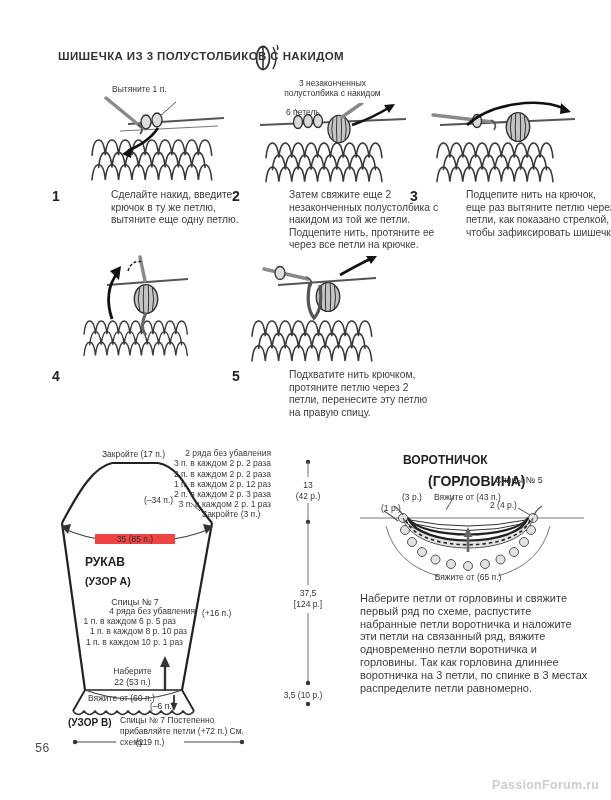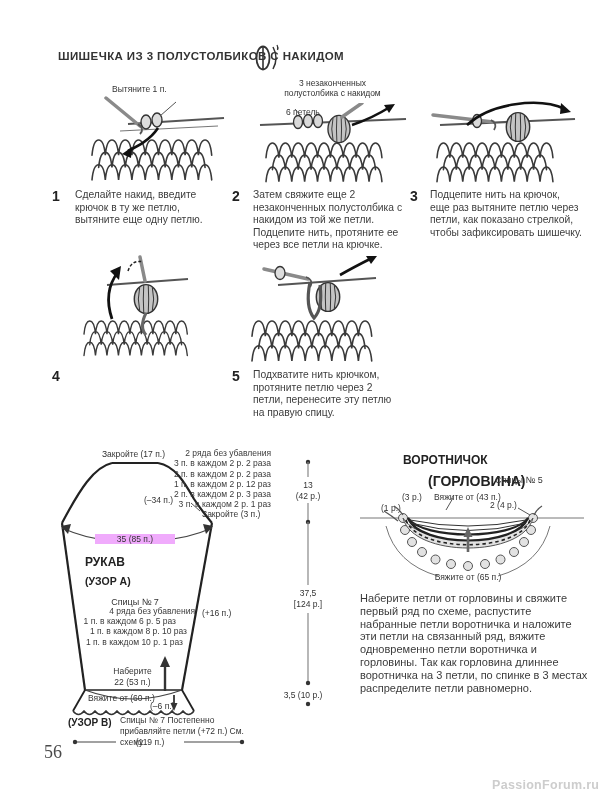--- a/index.html
+++ b/index.html
@@ -3,29 +3,29 @@
 <meta charset="utf-8">
 <style>
   html,body{margin:0;padding:0;background:#fff;}
   .page{position:relative;width:611px;height:800px;background:#fff;overflow:hidden;
         font-family:"Liberation Sans",sans-serif;color:#3a3a3a;}
   .abs{position:absolute;}
   .lbl{position:absolute;font-size:8.5px;line-height:10px;color:#333;white-space:nowrap;}
   .title{position:absolute;left:50px;top:50px;font-size:11.5px;font-weight:bold;
          letter-spacing:.4px;color:#333;margin-left:8px;}
   .stepnum{position:absolute;font-size:14px;font-weight:bold;color:#222;}
-  .steptext{position:absolute;font-size:10.3px;line-height:12.6px;color:#3d3d3d;}
+  .steptext{position:absolute;font-size:10.3px;line-height:12.6px;color:#3d3d3d;margin-left:36px;}
   .bigname{position:absolute;font-weight:bold;color:#222;text-align:left;}
   .ctr{text-align:center;}
   .rt{text-align:right;}
-  .whitebg{background:#f0abfc;}
+  .whitebg{background:#ef4444;}
   .para{position:absolute;left:360px;top:592px;width:229px;font-size:11px;
         line-height:12.8px;color:#3b3b3b;}
-  .pagenum{position:absolute;left:44px;top:742px;font-size:18px;
-           font-family:Liberation Serif, serif;color:#4a4a4a;}
+  .pagenum{position:absolute;left:35px;top:742px;font-size:12px;
+           font-family:Liberation Mono, monospace;color:#4a4a4a;}
   .watermark{position:absolute;left:492px;top:778px;font-size:12.5px;font-weight:bold;
              color:#cdcdcd;letter-spacing:.3px;}
   svg{display:block;}
 </style>
 </head>
 <body>
 
 <div class="page">
 
   <svg width="0" height="0" style="position:absolute" aria-hidden="true">

